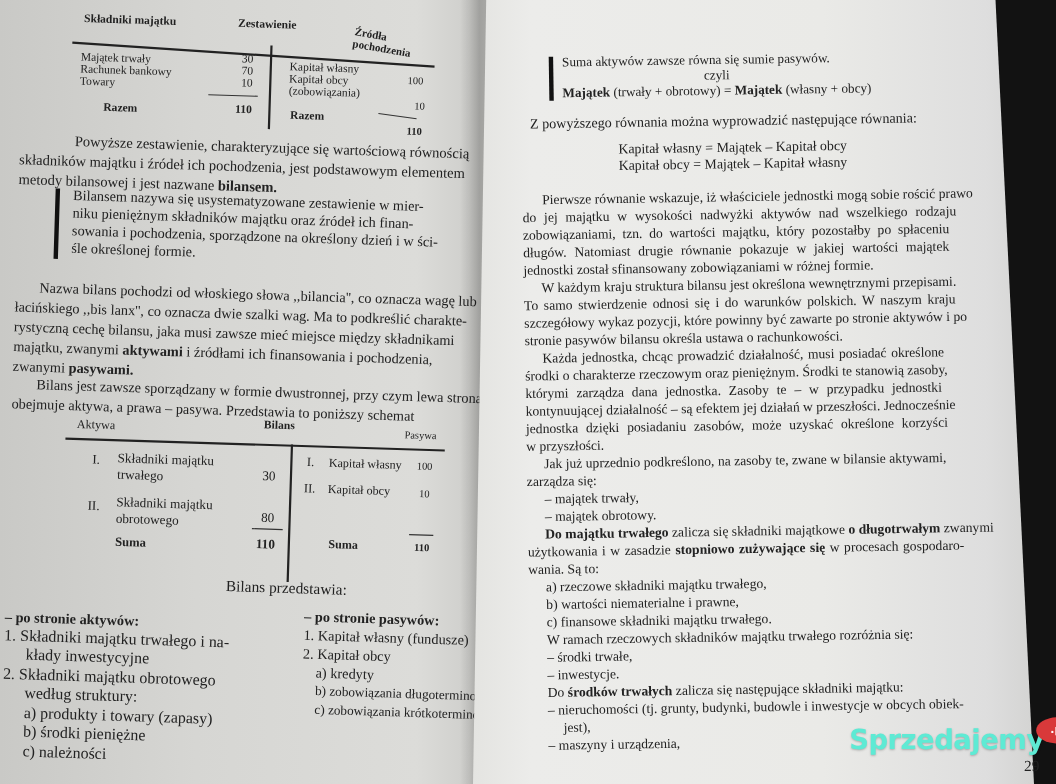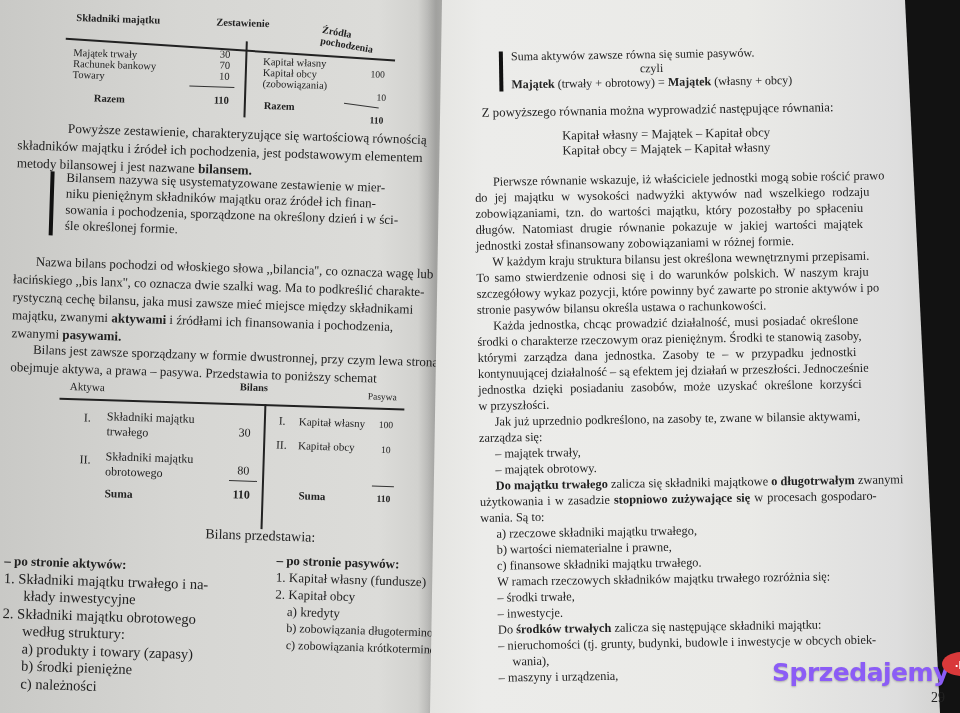--- a/index.html
+++ b/index.html
@@ -67,21 +67,21 @@
   .li.wrap { padding-left: 20px; }
 
   
   .eq-bar { position: absolute; left: 28px; top: 52px; width: 4px; height: 40px; background: #111; }
   .eq-block { position: absolute; left: 40px; top: 50px; font-size: 12px; line-height: 14px; }
   .eq-block .c { text-align: center; }
   .rp-line { position: absolute; font-size: 12.4px; line-height: 16px; white-space: nowrap; }
   .rp-center { position: absolute; font-size: 12.6px; line-height: 15px; }
 
   
-  .watermark { position: absolute; left: 772px; top: 658px; font-family: "DejaVu Sans", sans-serif; font-weight: bold; font-size: 25px; color: #8b5cf6; letter-spacing: -0.5px; text-shadow: 0 1px 2px rgba(0,0,0,0.25); }
+  .watermark { position: absolute; left: 772px; top: 658px; font-family: "DejaVu Sans", sans-serif; font-weight: bold; font-size: 25px; color: #5eead4; letter-spacing: -0.5px; text-shadow: 0 1px 2px rgba(0,0,0,0.25); }
   .wm-badge { position: absolute; left: 918px; top: 652px; width: 40px; height: 24px; border-radius: 50%; background: #d9393a; color: #fff; font-family: "DejaVu Sans", sans-serif; font-size: 10px; font-weight: bold; line-height: 24px; text-align: center; margin-left: 24px; }
   .page-number { position: absolute; left: 931px; top: 690px; font-size: 14px; font-weight: normal; color: #222; text-align: center; }
 </style>
 </head>
 <body>
 
 <div class="scene">
   <div class="right-edge"></div>
   <div class="dark-bg-top"></div>
 
@@ -243,21 +243,21 @@
       <div class="rp-line" style="left:2px;top:510px;">wania. Są to:</div>
 
       <div class="rp-line" style="left:18px;top:526px;">a) rzeczowe składniki majątku trwałego,</div>
       <div class="rp-line" style="left:18px;top:542px;">b) wartości niematerialne i prawne,</div>
       <div class="rp-line" style="left:18px;top:558px;">c) finansowe składniki majątku trwałego.</div>
       <div class="rp-line" style="left:18px;top:574px;">W ramach rzeczowych składników majątku trwałego rozróżnia się:</div>
       <div class="rp-line" style="left:18px;top:590px;">– środki trwałe,</div>
       <div class="rp-line" style="left:18px;top:606px;">– inwestycje.</div>
       <div class="rp-line" style="left:18px;top:622px;"><span>Do </span><span class="bold">środków trwałych</span><span> zalicza się następujące składniki majątku:</span></div>
       <div class="rp-line" style="left:18px;top:638px;">– nieruchomości (tj. grunty, budynki, budowle i inwestycje w obcych obiek-</div>
-      <div class="rp-line" style="left:32px;top:654px;">wania),</div>
+      <div class="rp-line" style="left:32px;top:654px;">jest),</div>
       <div class="rp-line" style="left:18px;top:670px;">– maszyny i urządzenia,</div>
     </div>
   </div>
 
   <div class="watermark">Sprzedajemy</div>
   <div class="wm-badge">.pl</div>
   <div class="page-number">29</div>
 </div>
 
 </body></html>

